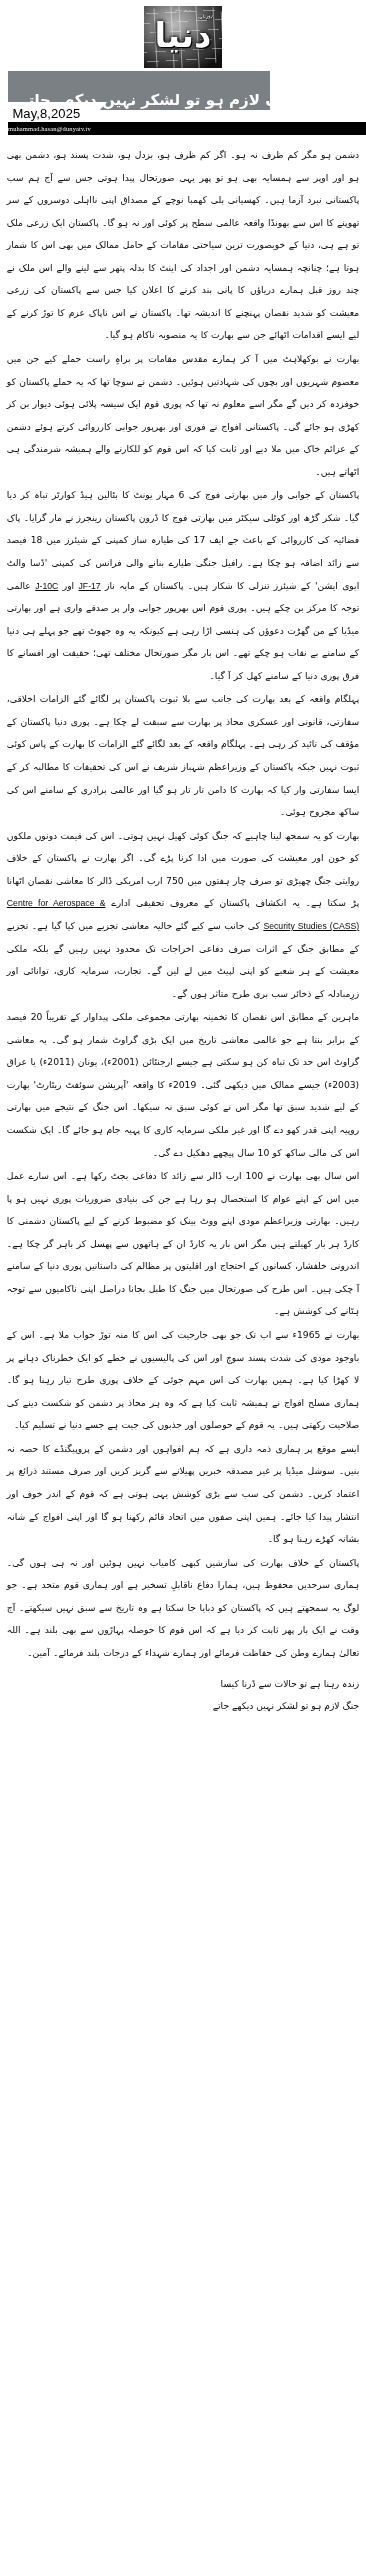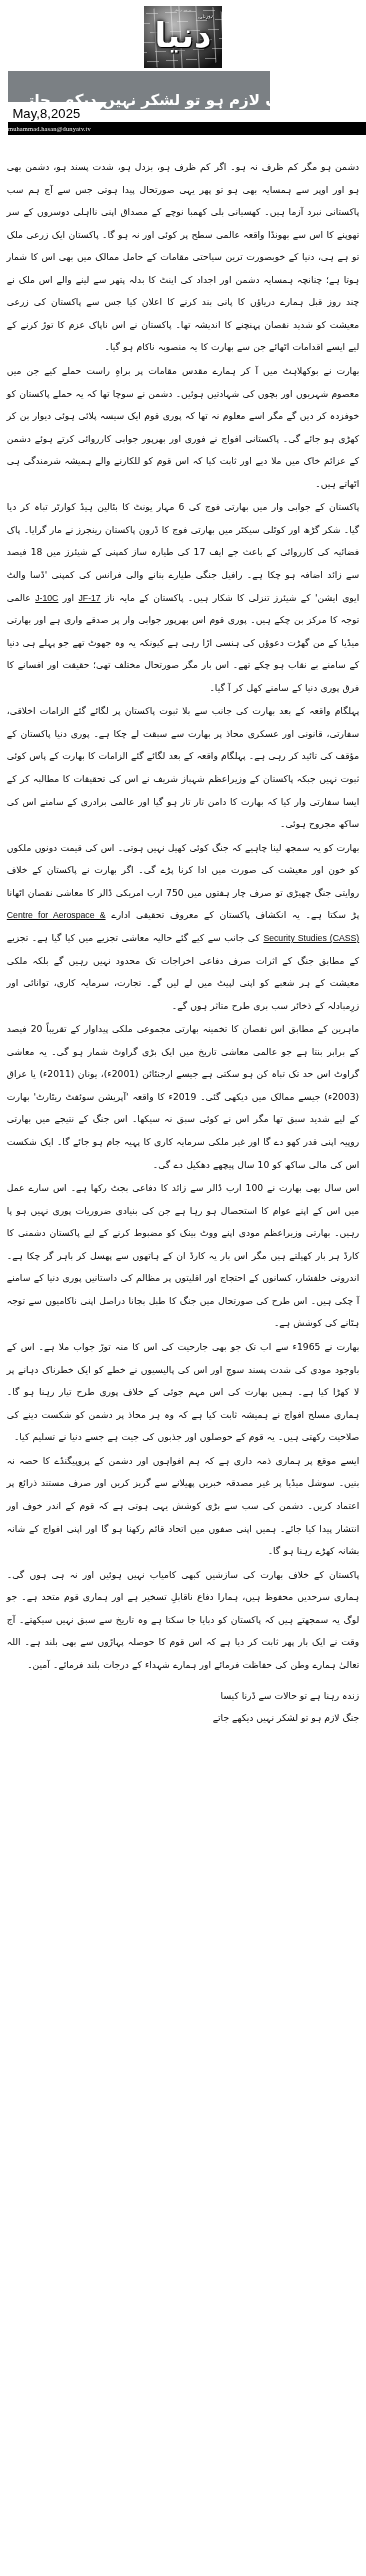--- a/index.html
+++ b/index.html
@@ -273,21 +273,20 @@
     letter-spacing: 0.1px;
     direction: ltr;
   }
 
   
   .article {
     padding: 8px 6.8px 0 6.8px;
     direction: rtl;
     text-align: justify;
     text-align-last: right;
-    margin-top: 12px;
   }
   .para {
     font-family: "DejaVu Sans", sans-serif;
     font-size: 9.2px;
     line-height: 2.45;
     color: #0a0a0a;
     margin: 0 0 1.1px 0;
     text-align: justify;
     word-spacing: 0.3px;
   }

